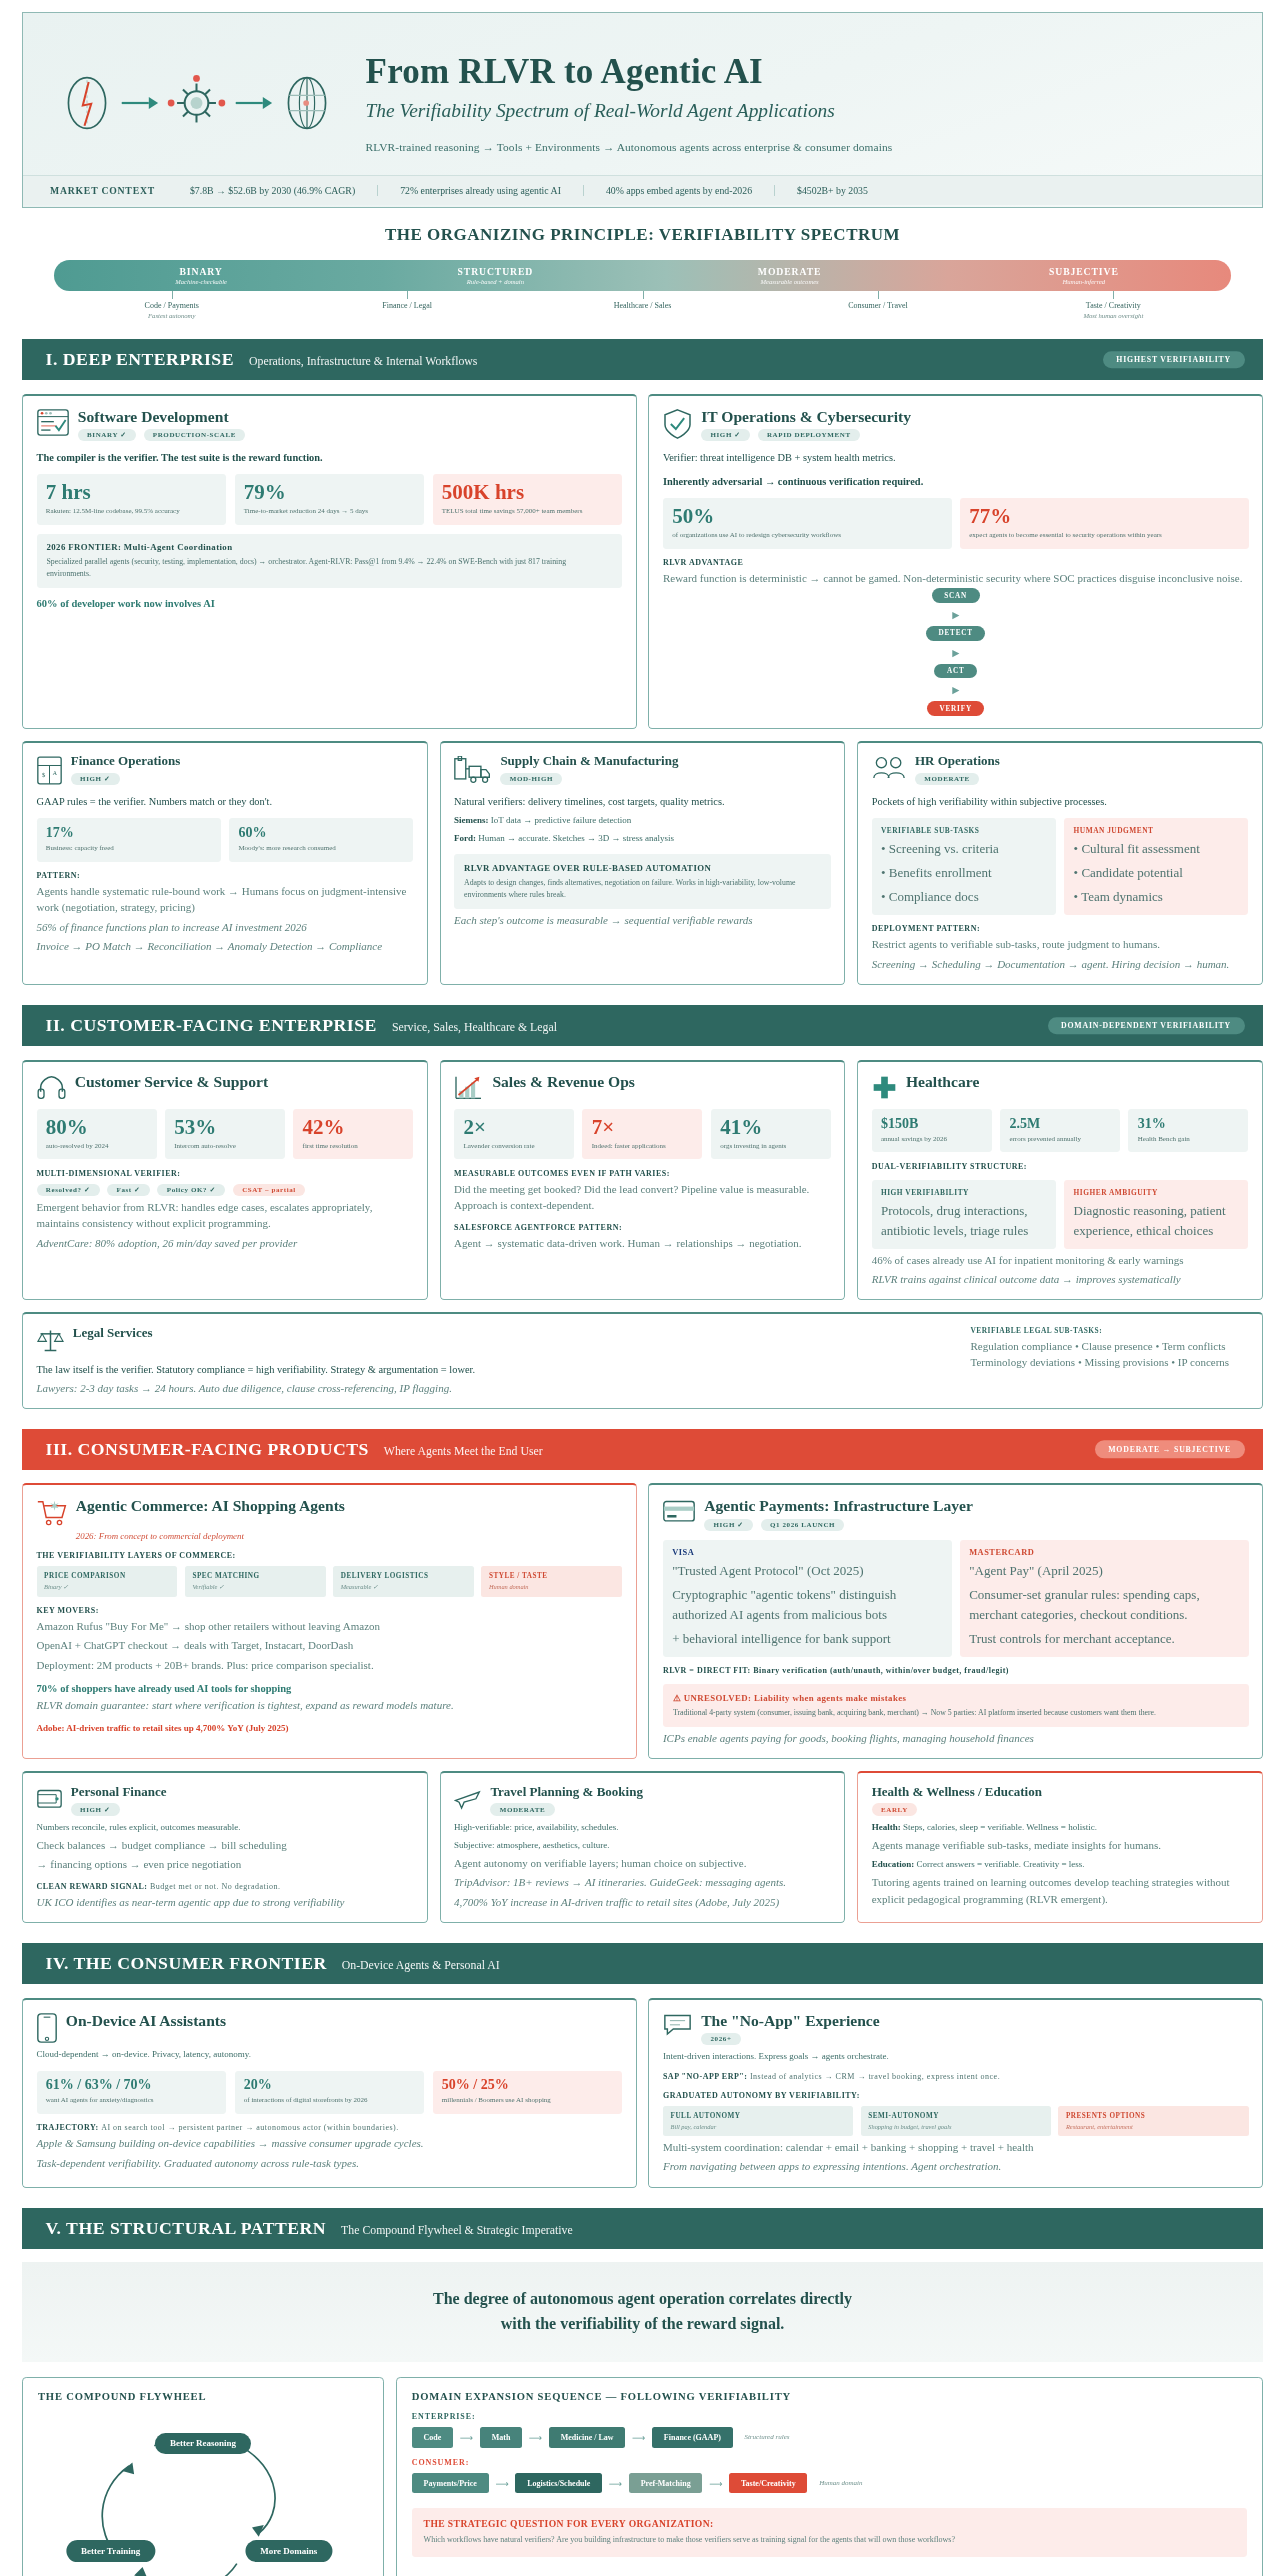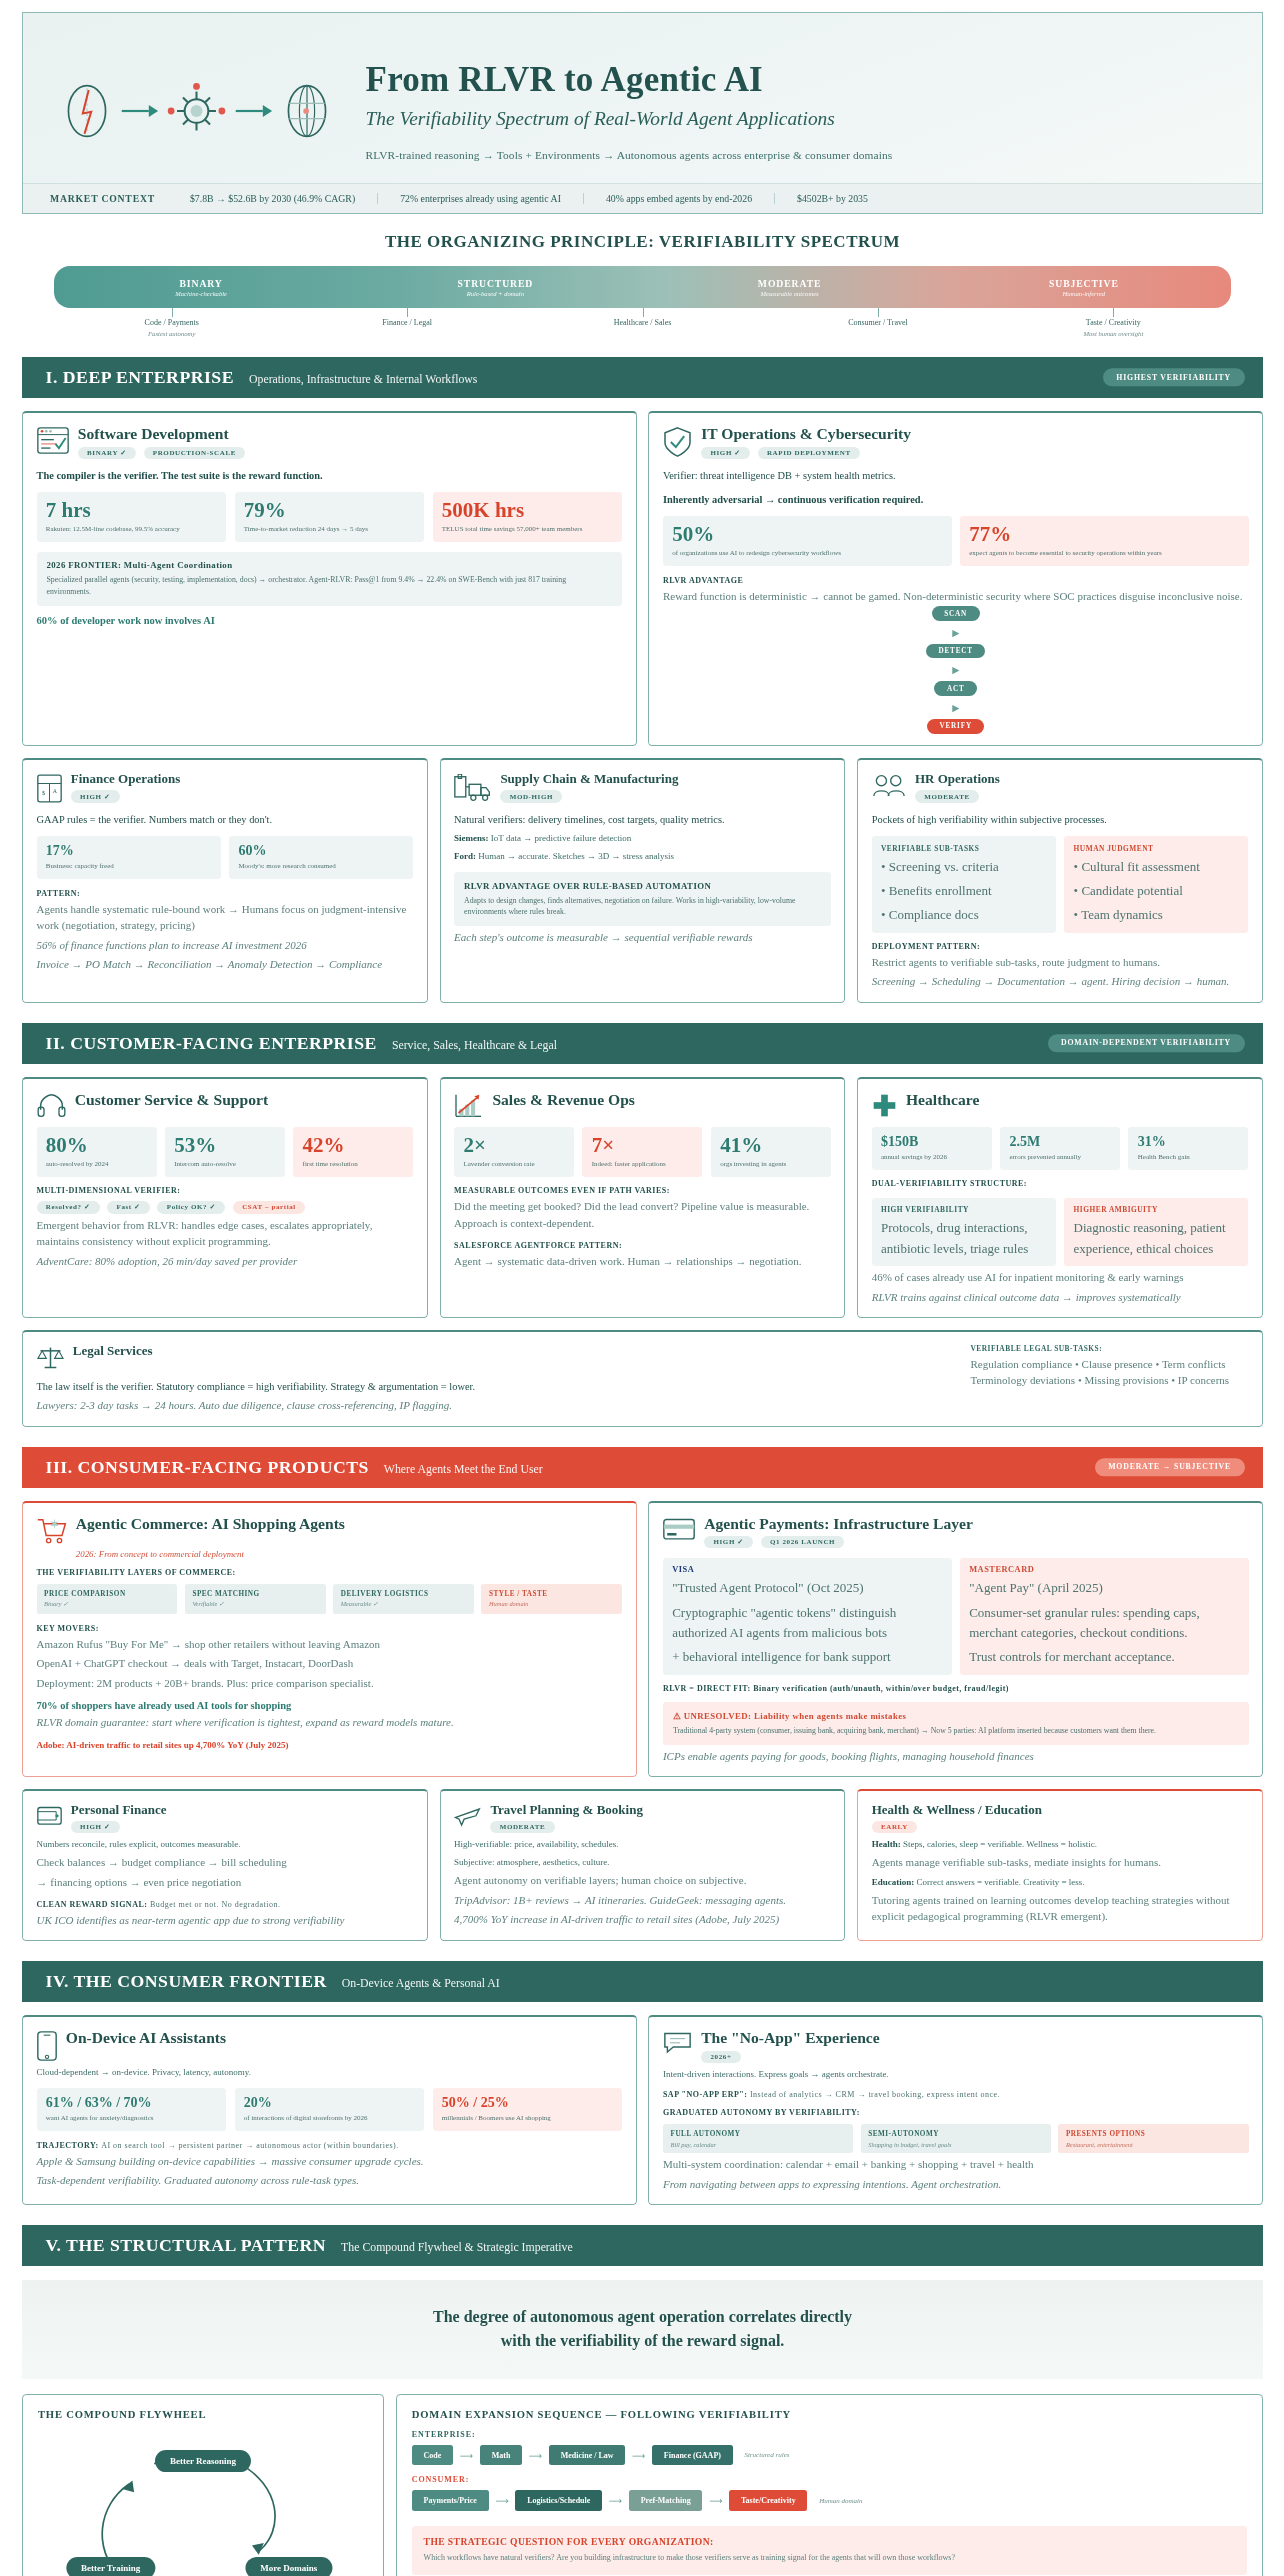--- a/index.html
+++ b/index.html
@@ -9,21 +9,21 @@
     font-family:"Liberation Serif", serif;
     color:#1f4e4a;
     padding:11.8px 22px 25px 22px;
   }
   .sheet { width:100%; }
 
   
   .header {
     border:1.3px solid #8fb9b4;
     background:linear-gradient(160deg,#e9f2f1 0%,#eef5f4 55%,#f6faf9 100%);
-    padding:36px 25px 0 25px;
+    padding:28px 25px 0 25px;
     position:relative;
     min-height:196px;
   }
   .hdr-row { display:flex; align-items:center; gap:32px; padding:11.8px 8.4px 0 11.8px;}
   .hdr-icons { display:flex; align-items:center; gap:6.7px; flex:0 0 auto;}
   .hdr-text { flex:1; }
   .title {
     font-size:35px; font-weight:bold; color:#23514d; letter-spacing:0.2px;
     line-height:1.08;
   }
@@ -41,21 +41,21 @@
   .mc-item { padding:0 22px; border-left:0.8px solid #b9d2cf; }
   .mc-item.first { border-left:none; padding-left:0;}
 
   
   .principle {
     text-align:center; font-size:17px; font-weight:bold; letter-spacing:0.5px;
     color:#23514d; margin:17.7px 0 14.3px 0;
   }
   .spectrum-wrap { padding:0 32px; }
   .spectrum-bar {
-    height:42px; border-radius:16px;
+    height:31px; border-radius:16px;
     background:linear-gradient(90deg,#4f9b92 0%,#6aaaa1 28%,#9cc0b7 52%,#d9a59a 76%,#e7897c 100%);
     display:flex; align-items:center; position:relative;
   }
   .sp-seg { flex:1; text-align:center; color:#ffffff; }
   .sp-name { font-size:9.7px; font-weight:bold; letter-spacing:0.9px;}
   .sp-sub { font-size:6.6px; font-style:italic; opacity:.92; margin-top:0.8px;}
   .spectrum-ticks { display:flex; padding:0 0 0 0; margin-top:0;}
   .tick { flex:1; text-align:center; position:relative; padding-top:10px;}
   .tick:before{content:"";position:absolute;top:0;left:50%;width:0.8px;height:8.4px;background:#7fae a8;background:#7faea8;}
   .tk-main { font-size:8px; color:#35655f;}

